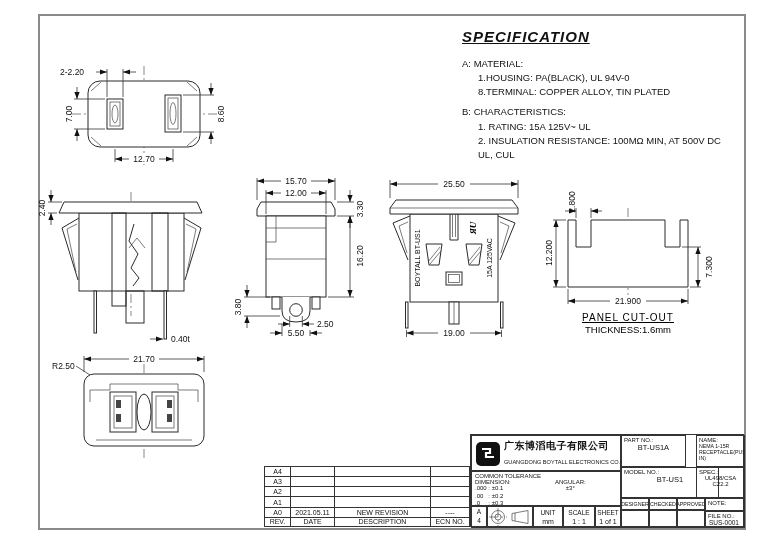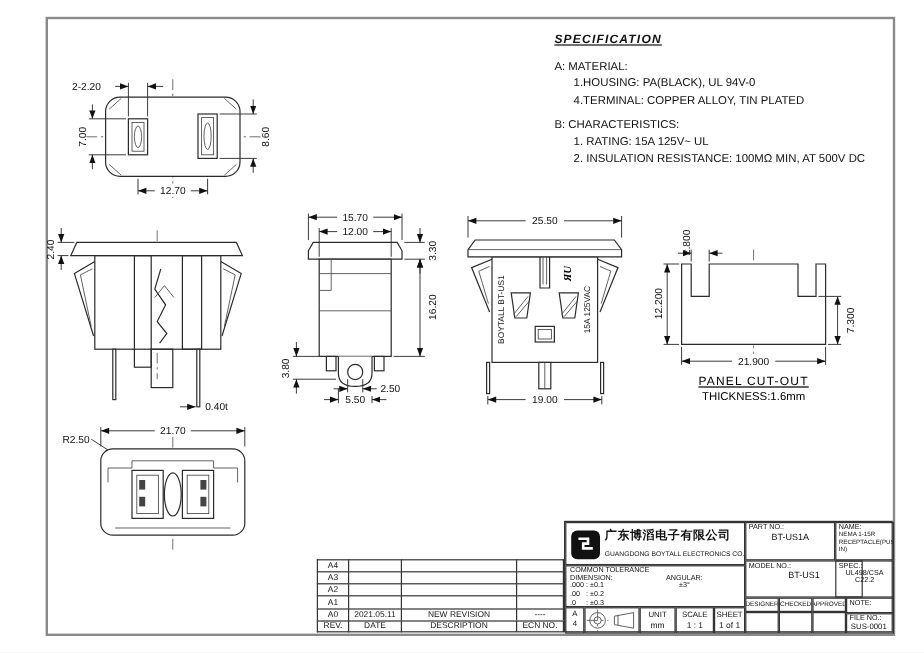--- a/index.html
+++ b/index.html
@@ -10,21 +10,21 @@
   .ln{stroke:#2a2a2a;fill:none;stroke-width:1;}
   .lnw{stroke:#2a2a2a;fill:#fff;stroke-width:1;}
   .thin{stroke:#444;fill:none;stroke-width:.7;}
   .cl{stroke:#555;fill:none;stroke-width:.7;stroke-dasharray:9 3 2 3;}
   .dl{stroke:#333;fill:none;stroke-width:.8;}
   .dim{font:8.5px "Liberation Sans",sans-serif;fill:#111;}
   .mark{font:7px "Liberation Sans",sans-serif;fill:#111;}
   .wbg{fill:#fff;stroke:none;}
   
   .spec{position:absolute;left:462px;top:26px;width:288px;font-size:9.5px;line-height:1.5;}
-  .spec-title{font-size:10px;font-weight:bold;font-style:italic;text-decoration:underline;
+  .spec-title{font-size:15px;font-weight:bold;font-style:italic;text-decoration:underline;
               letter-spacing:1px;margin-bottom:8px;}
   .spec-sec{margin-top:6px;}
   .spec-line{padding-left:16px;white-space:pre;}
   
   .rev{position:absolute;left:264px;top:466px;width:206px;height:61px;font-size:7px;}
   .rev-row{display:flex;height:10.16px;box-sizing:border-box;}
   .rev-cell{border:1px solid #333;border-bottom:none;border-right:none;box-sizing:border-box;
             display:flex;align-items:center;justify-content:center;overflow:hidden;}
   .rev-row:last-child .rev-cell{border-bottom:1px solid #333;}
   .rev-cell:last-child{border-right:1px solid #333;}
@@ -252,27 +252,28 @@
     </g>
   </svg>
 
   <div class="spec">
     <div class="spec-title">SPECIFICATION</div>
     <div class="spec-sec">
       <span>A:</span>
       <span>MATERIAL:</span>
     </div>
     <div class="spec-line">1.HOUSING: PA(BLACK), UL 94V-0</div>
-    <div class="spec-line">4.TERMINAL: COPPER ALLOY, TIN PLATED</div>
+    <div class="spec-line">8.TERMINAL: COPPER ALLOY, TIN PLATED</div>
     <div class="spec-sec">
       <span>B:</span>
       <span>CHARACTERISTICS:</span>
     </div>
     <div class="spec-line">1. RATING: 15A 125V~ UL</div>
     <div class="spec-line">2. INSULATION RESISTANCE: 100MΩ MIN, AT 500V DC</div>
+    <div class="spec-line">UL, CUL</div>
   </div>
 
   <div class="rev">
     <div class="rev-row">
       <div class="rev-cell c-rev">A4</div>
       <div class="rev-cell c-date"></div>
       <div class="rev-cell c-desc"></div>
       <div class="rev-cell c-ecn"></div>
     </div>
     <div class="rev-row">
@@ -359,21 +360,21 @@
       <div class="v">1 : 1</div>
         </div>
     </div>
     <div class="cell" style="left:124px;top:71px;width:26px;height:22px">
       <div class="sv">
           <div class="t">SHEET</div>
       <div class="v">1 of 1</div>
         </div>
     </div>
 
-    <div class="cell" style="left:150px;top:0;width:75px;height:32px">
+    <div class="cell" style="left:150px;top:0;width:65px;height:32px">
       <div class="lbl">PART NO.:</div>
       <div class="val">BT-US1A</div>
     </div>
     <div class="cell" style="left:225px;top:0;width:49px;height:32px">
       <div class="lbl">NAME:</div>
       <div style="font-size:5.2px;padding-left:2px">NEMA 1-15R</div>
       <div style="font-size:5.2px;padding-left:2px">RECEPTACLE(PUSH-IN)</div>
     </div>
     <div class="cell" style="left:150px;top:32px;width:98px;height:31px">
       <div class="lbl">MODEL NO.:</div>

